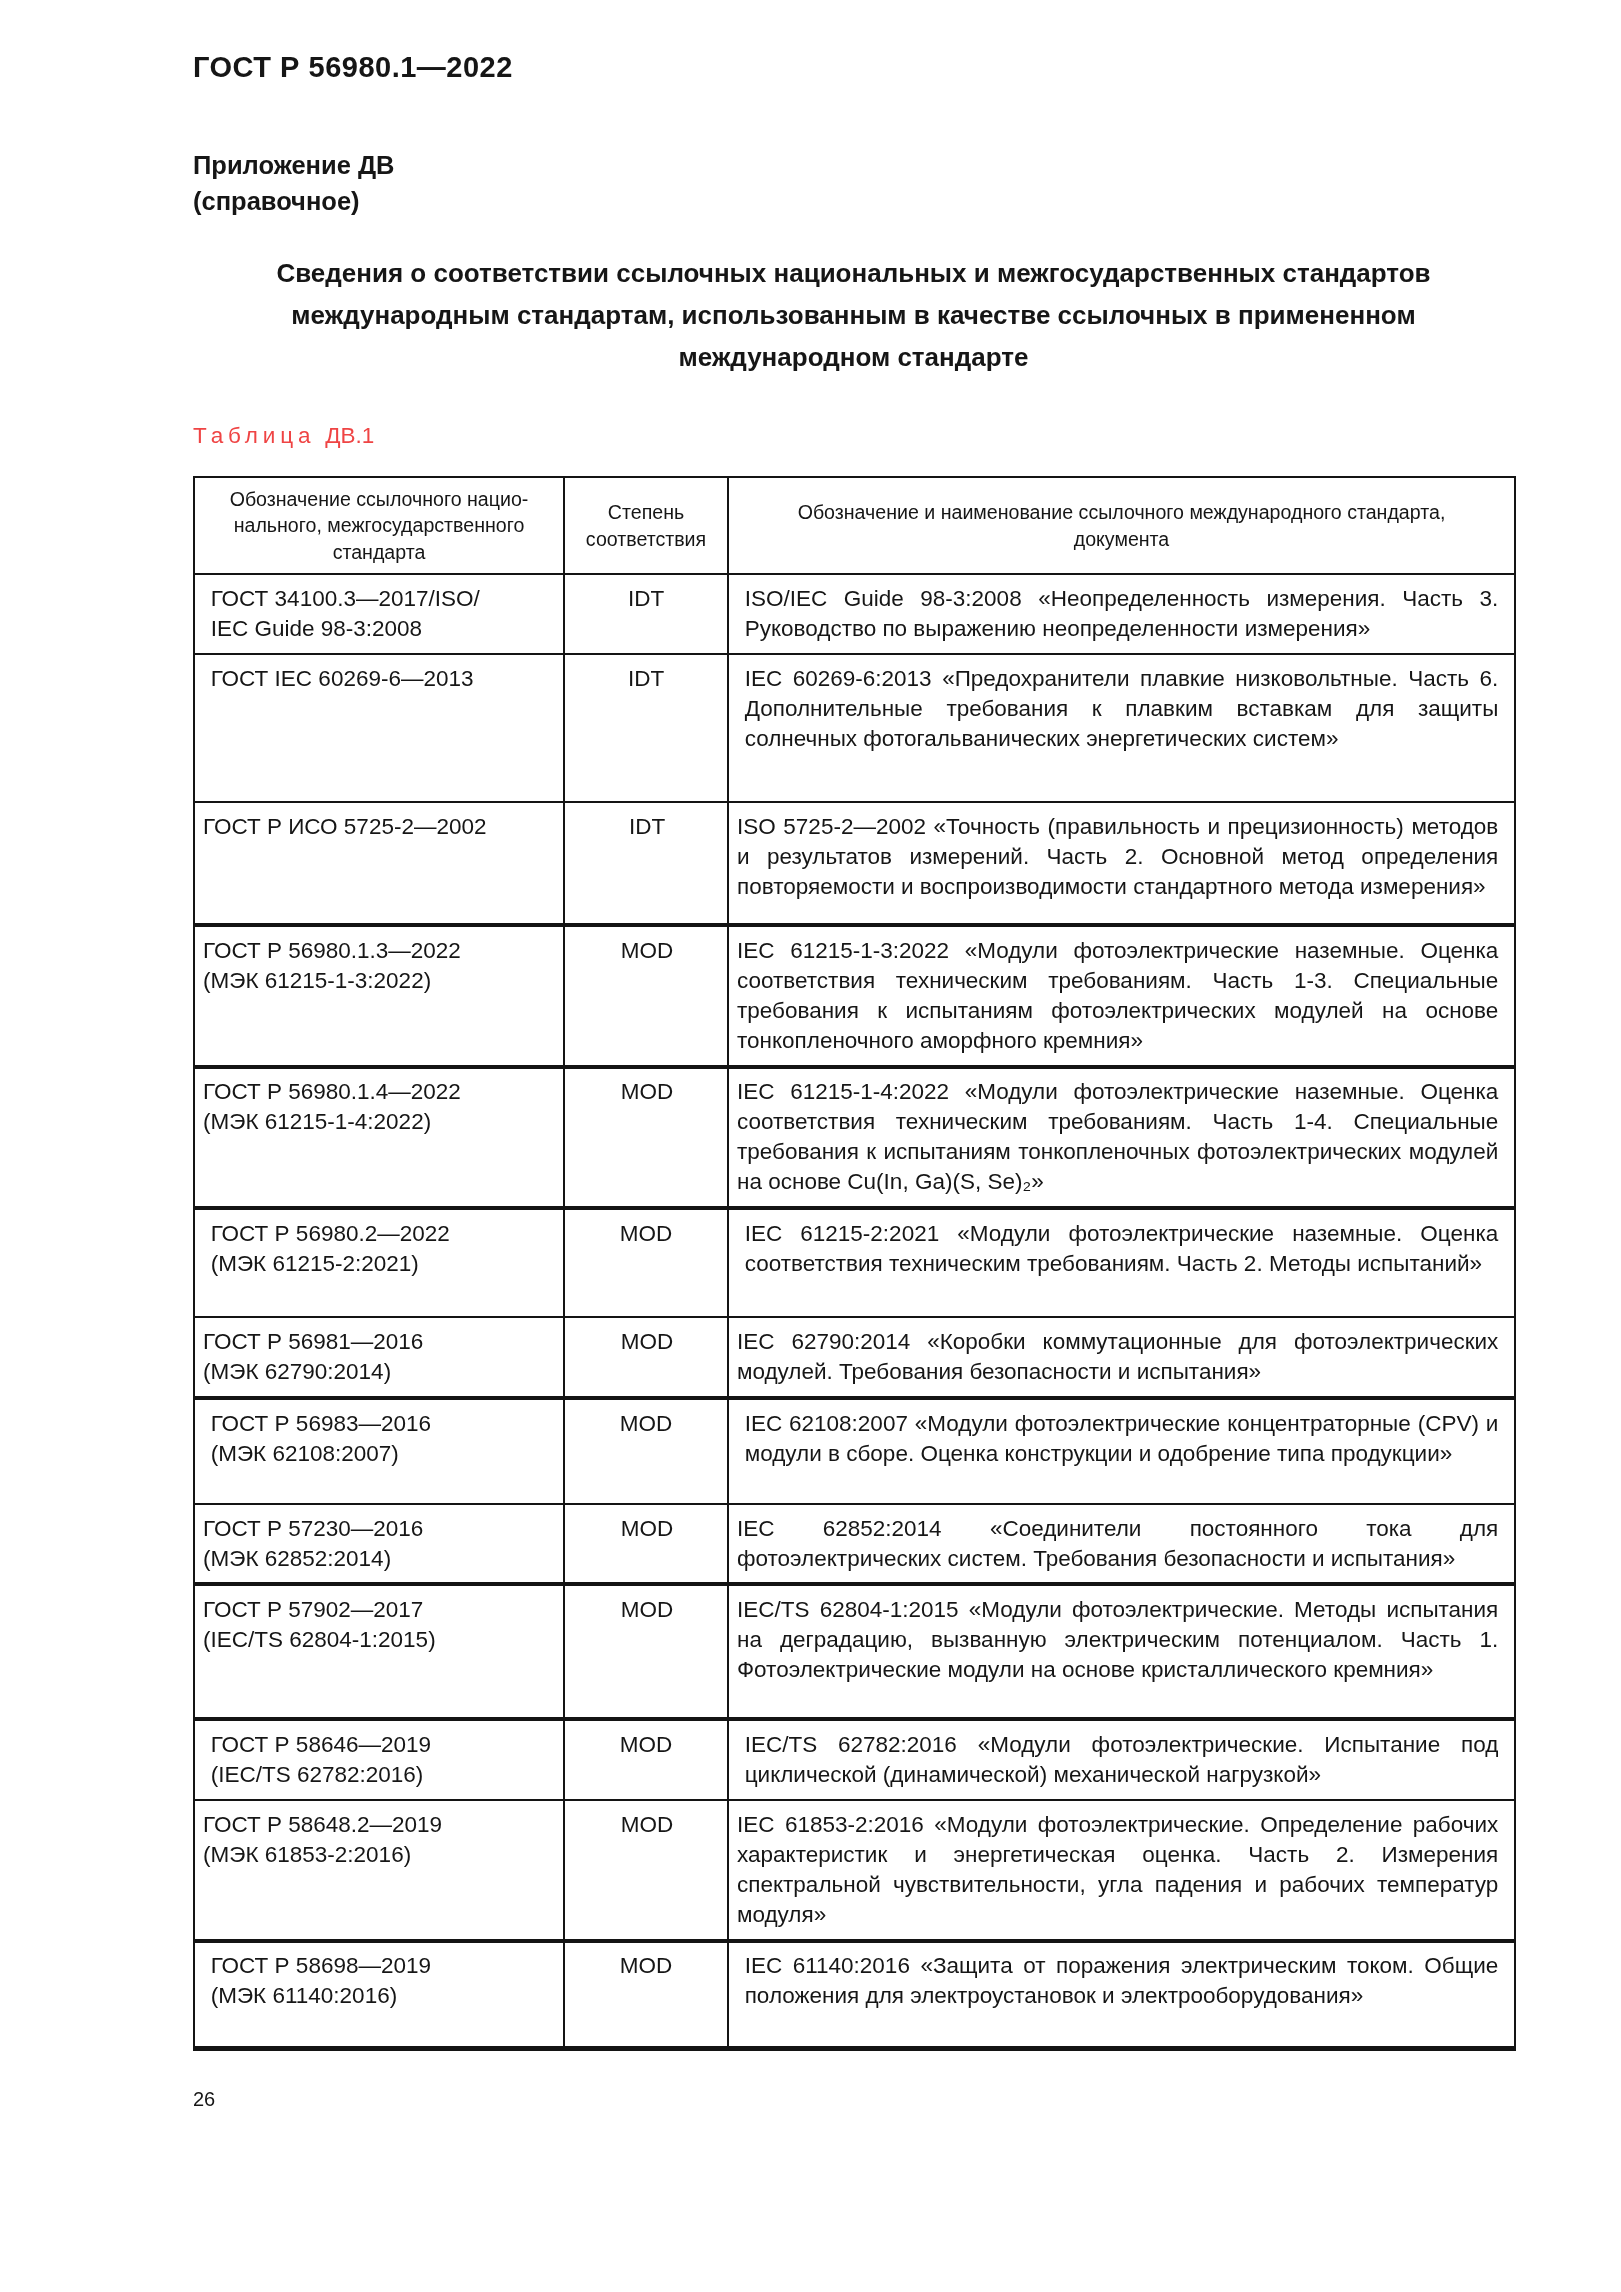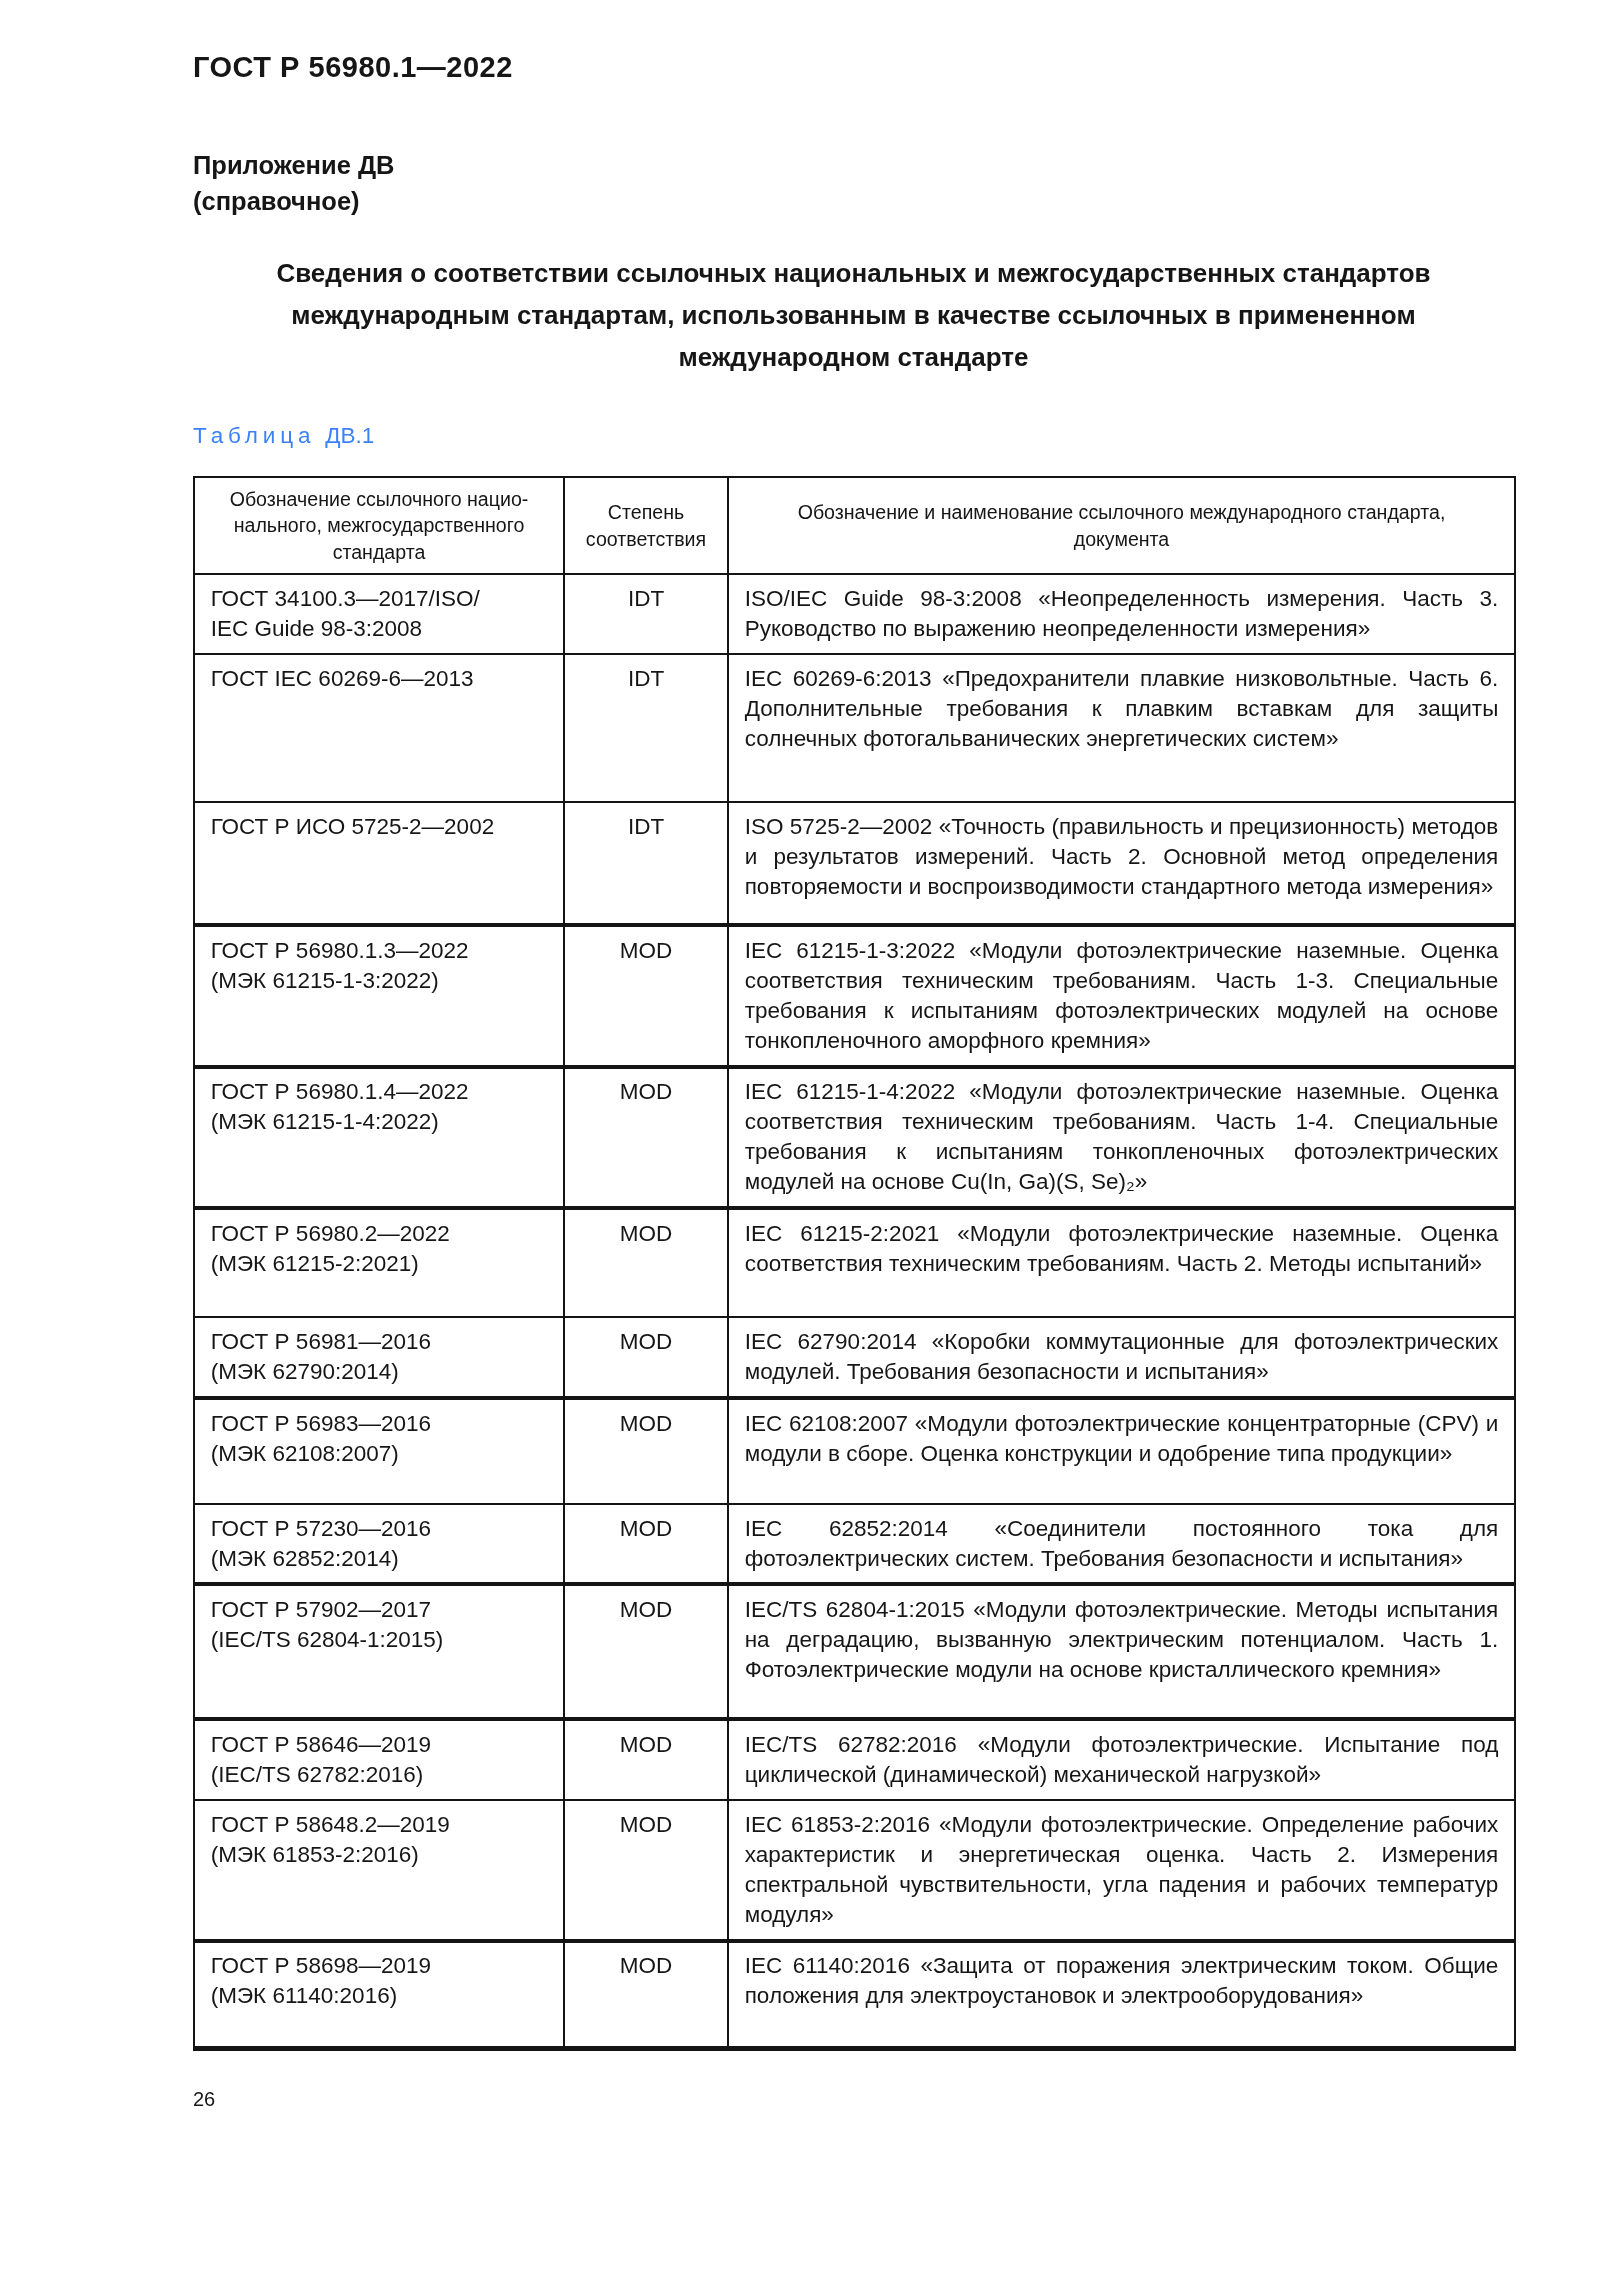--- a/index.html
+++ b/index.html
@@ -31,21 +31,21 @@
     margin-top:33px;
     text-align:center;
     font-size:26px; font-weight:bold;
     line-height:42px;
     white-space:pre-line;
   }
 
   .caption {
     margin-top:45px;
     font-size:22.5px;
-    color:#3b82f6;
+    color:#ef4444;
   }
   .caption .word { letter-spacing:4.9px; }
   .caption .num { margin-left:9.8px; }
 
   table.std {
     margin-top:27px;
     width:1321px;
     border-collapse:collapse;
     table-layout:fixed;
     border:2.9px solid #141414;
@@ -64,21 +64,21 @@
     white-space:pre-line;
   }
   table.std td {
     border:2px solid #141414;
     vertical-align:top;
     font-size:22.5px; line-height:30px;
   }
   td.c1 { padding:8.8px 13.7px 8.8px 15.7px; white-space:pre-line; }
   td.c2 { padding:8.8px 5.9px; text-align:center; }
   td.c3 { padding:8.8px 15.7px; text-align:justify; }
-  tr.sep-thick td { border-bottom-width:4.9px; }
+  tr.sep-thick td { border-bottom-width:4.9px;padding-left:8px; }
 
   .page-number {
     margin-top:37px;
     font-size:20px;
   }
 </style>
 </head>
 <body>
 
 <div class="page">

